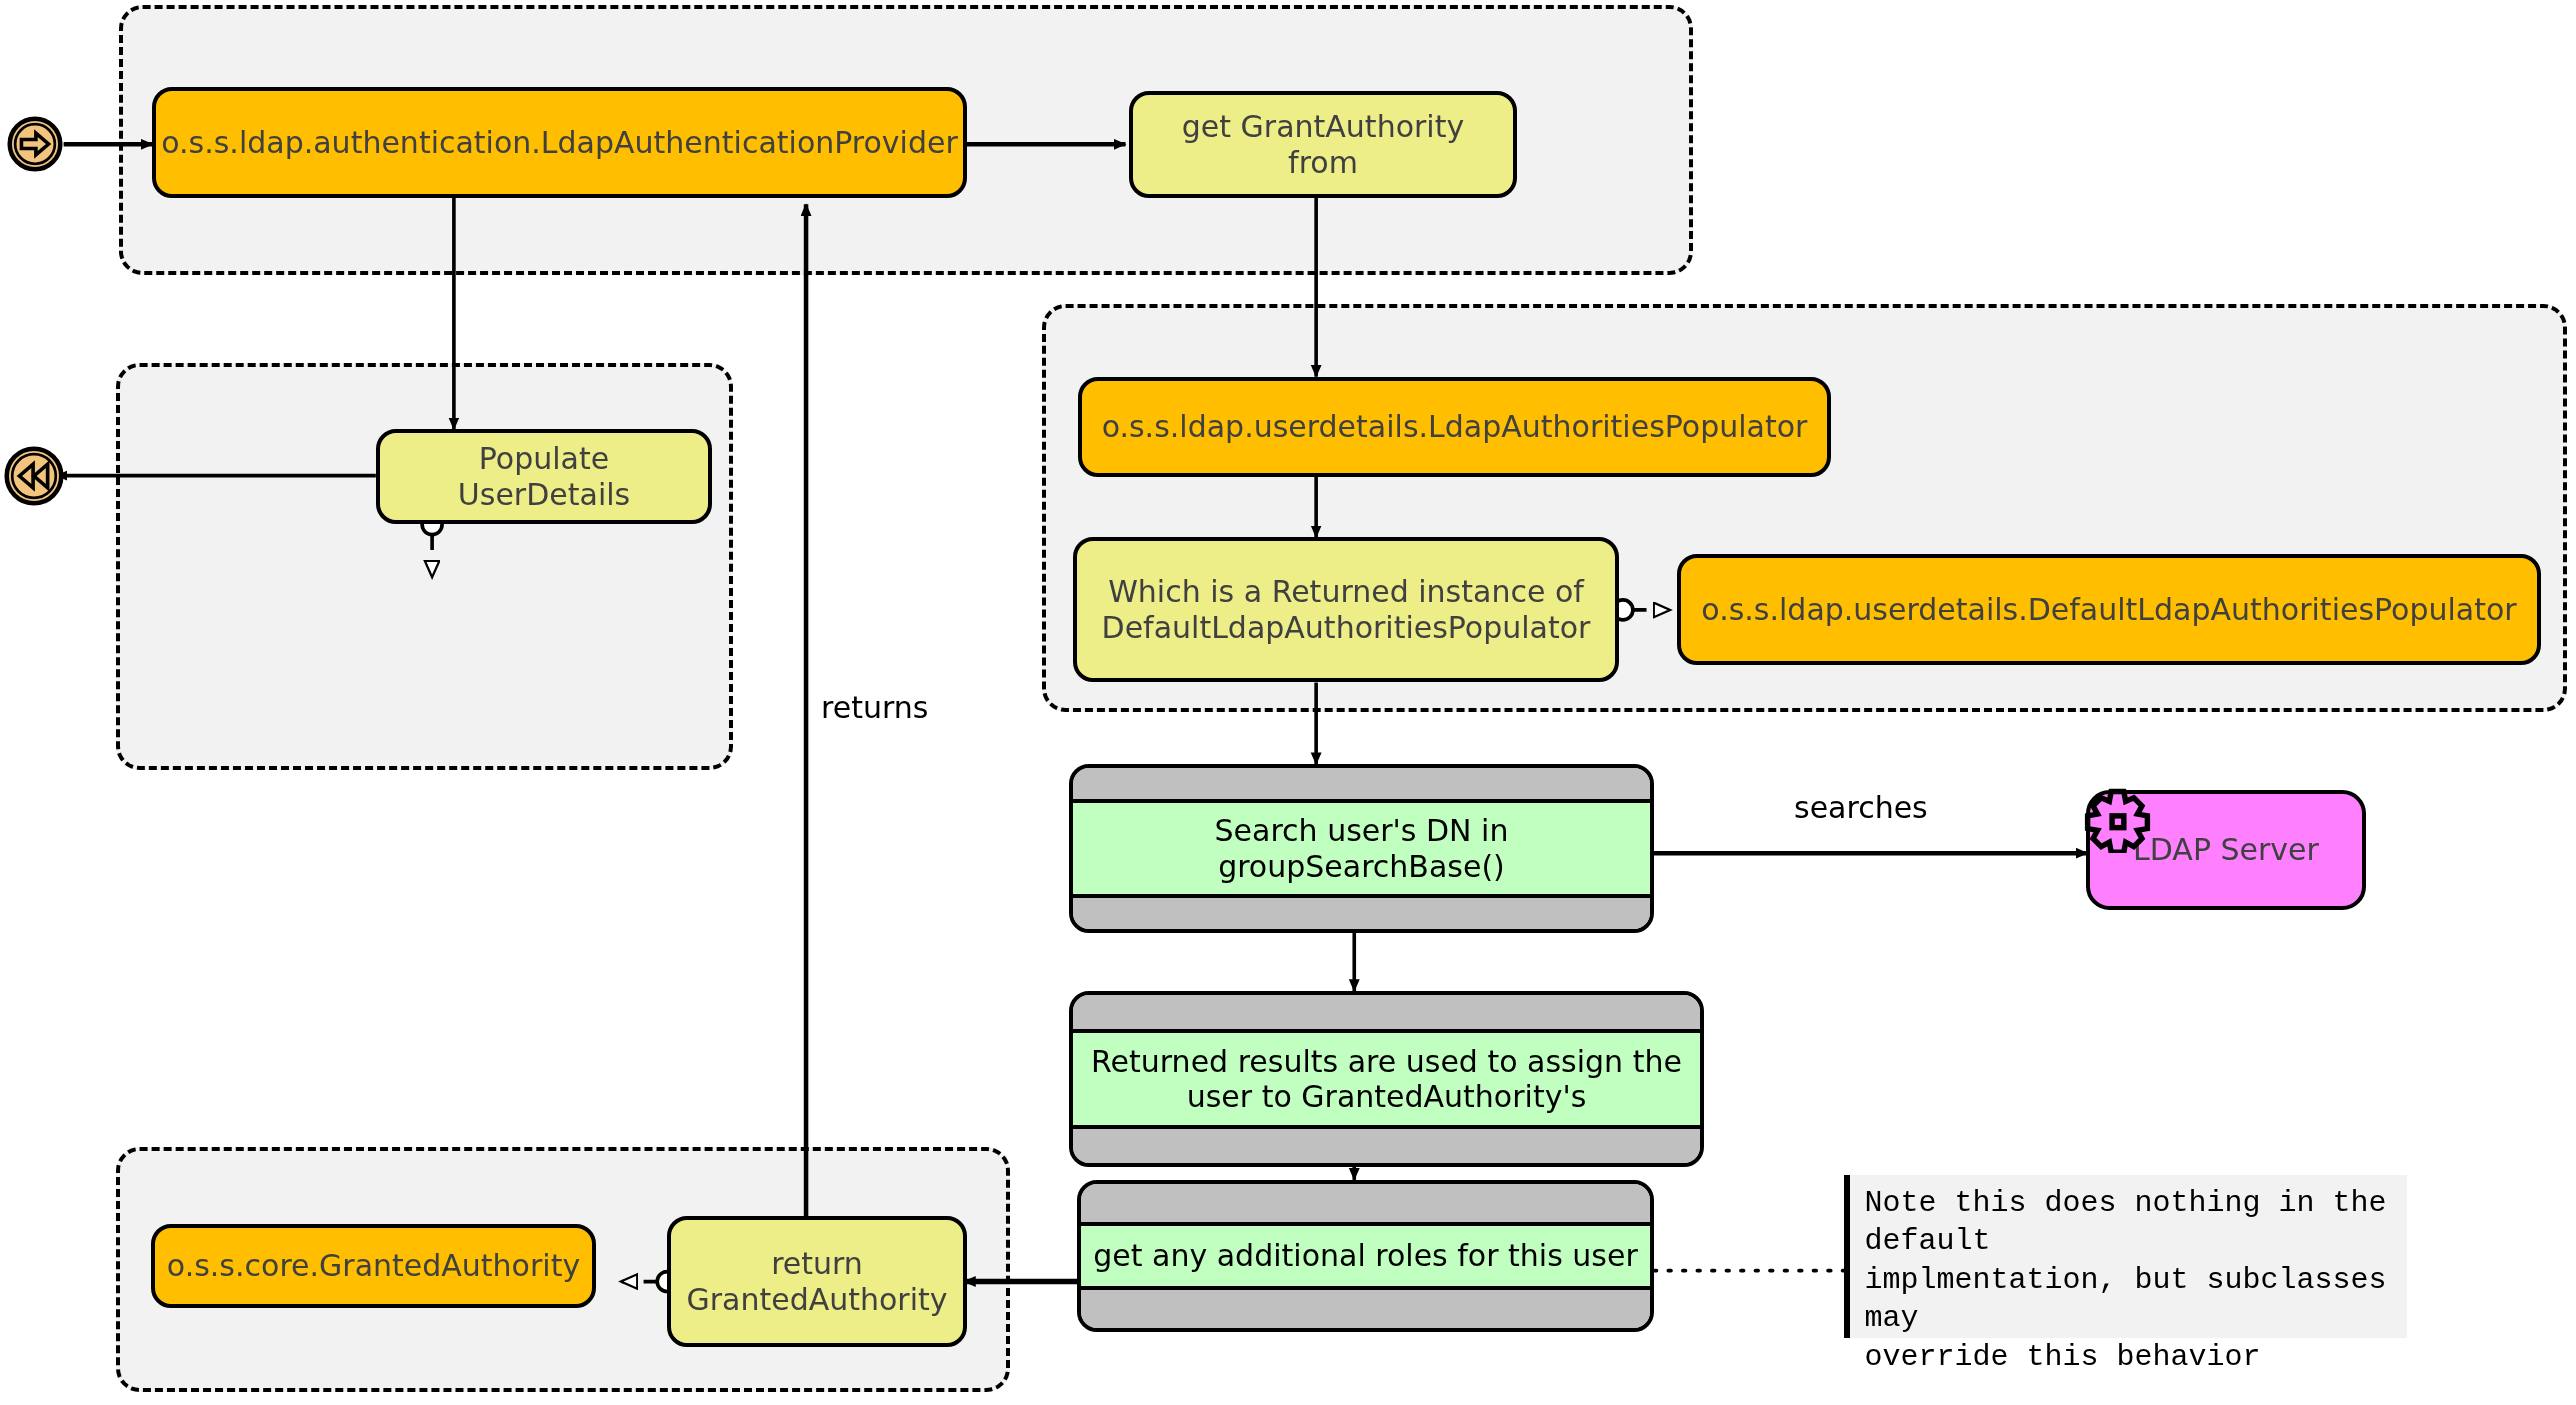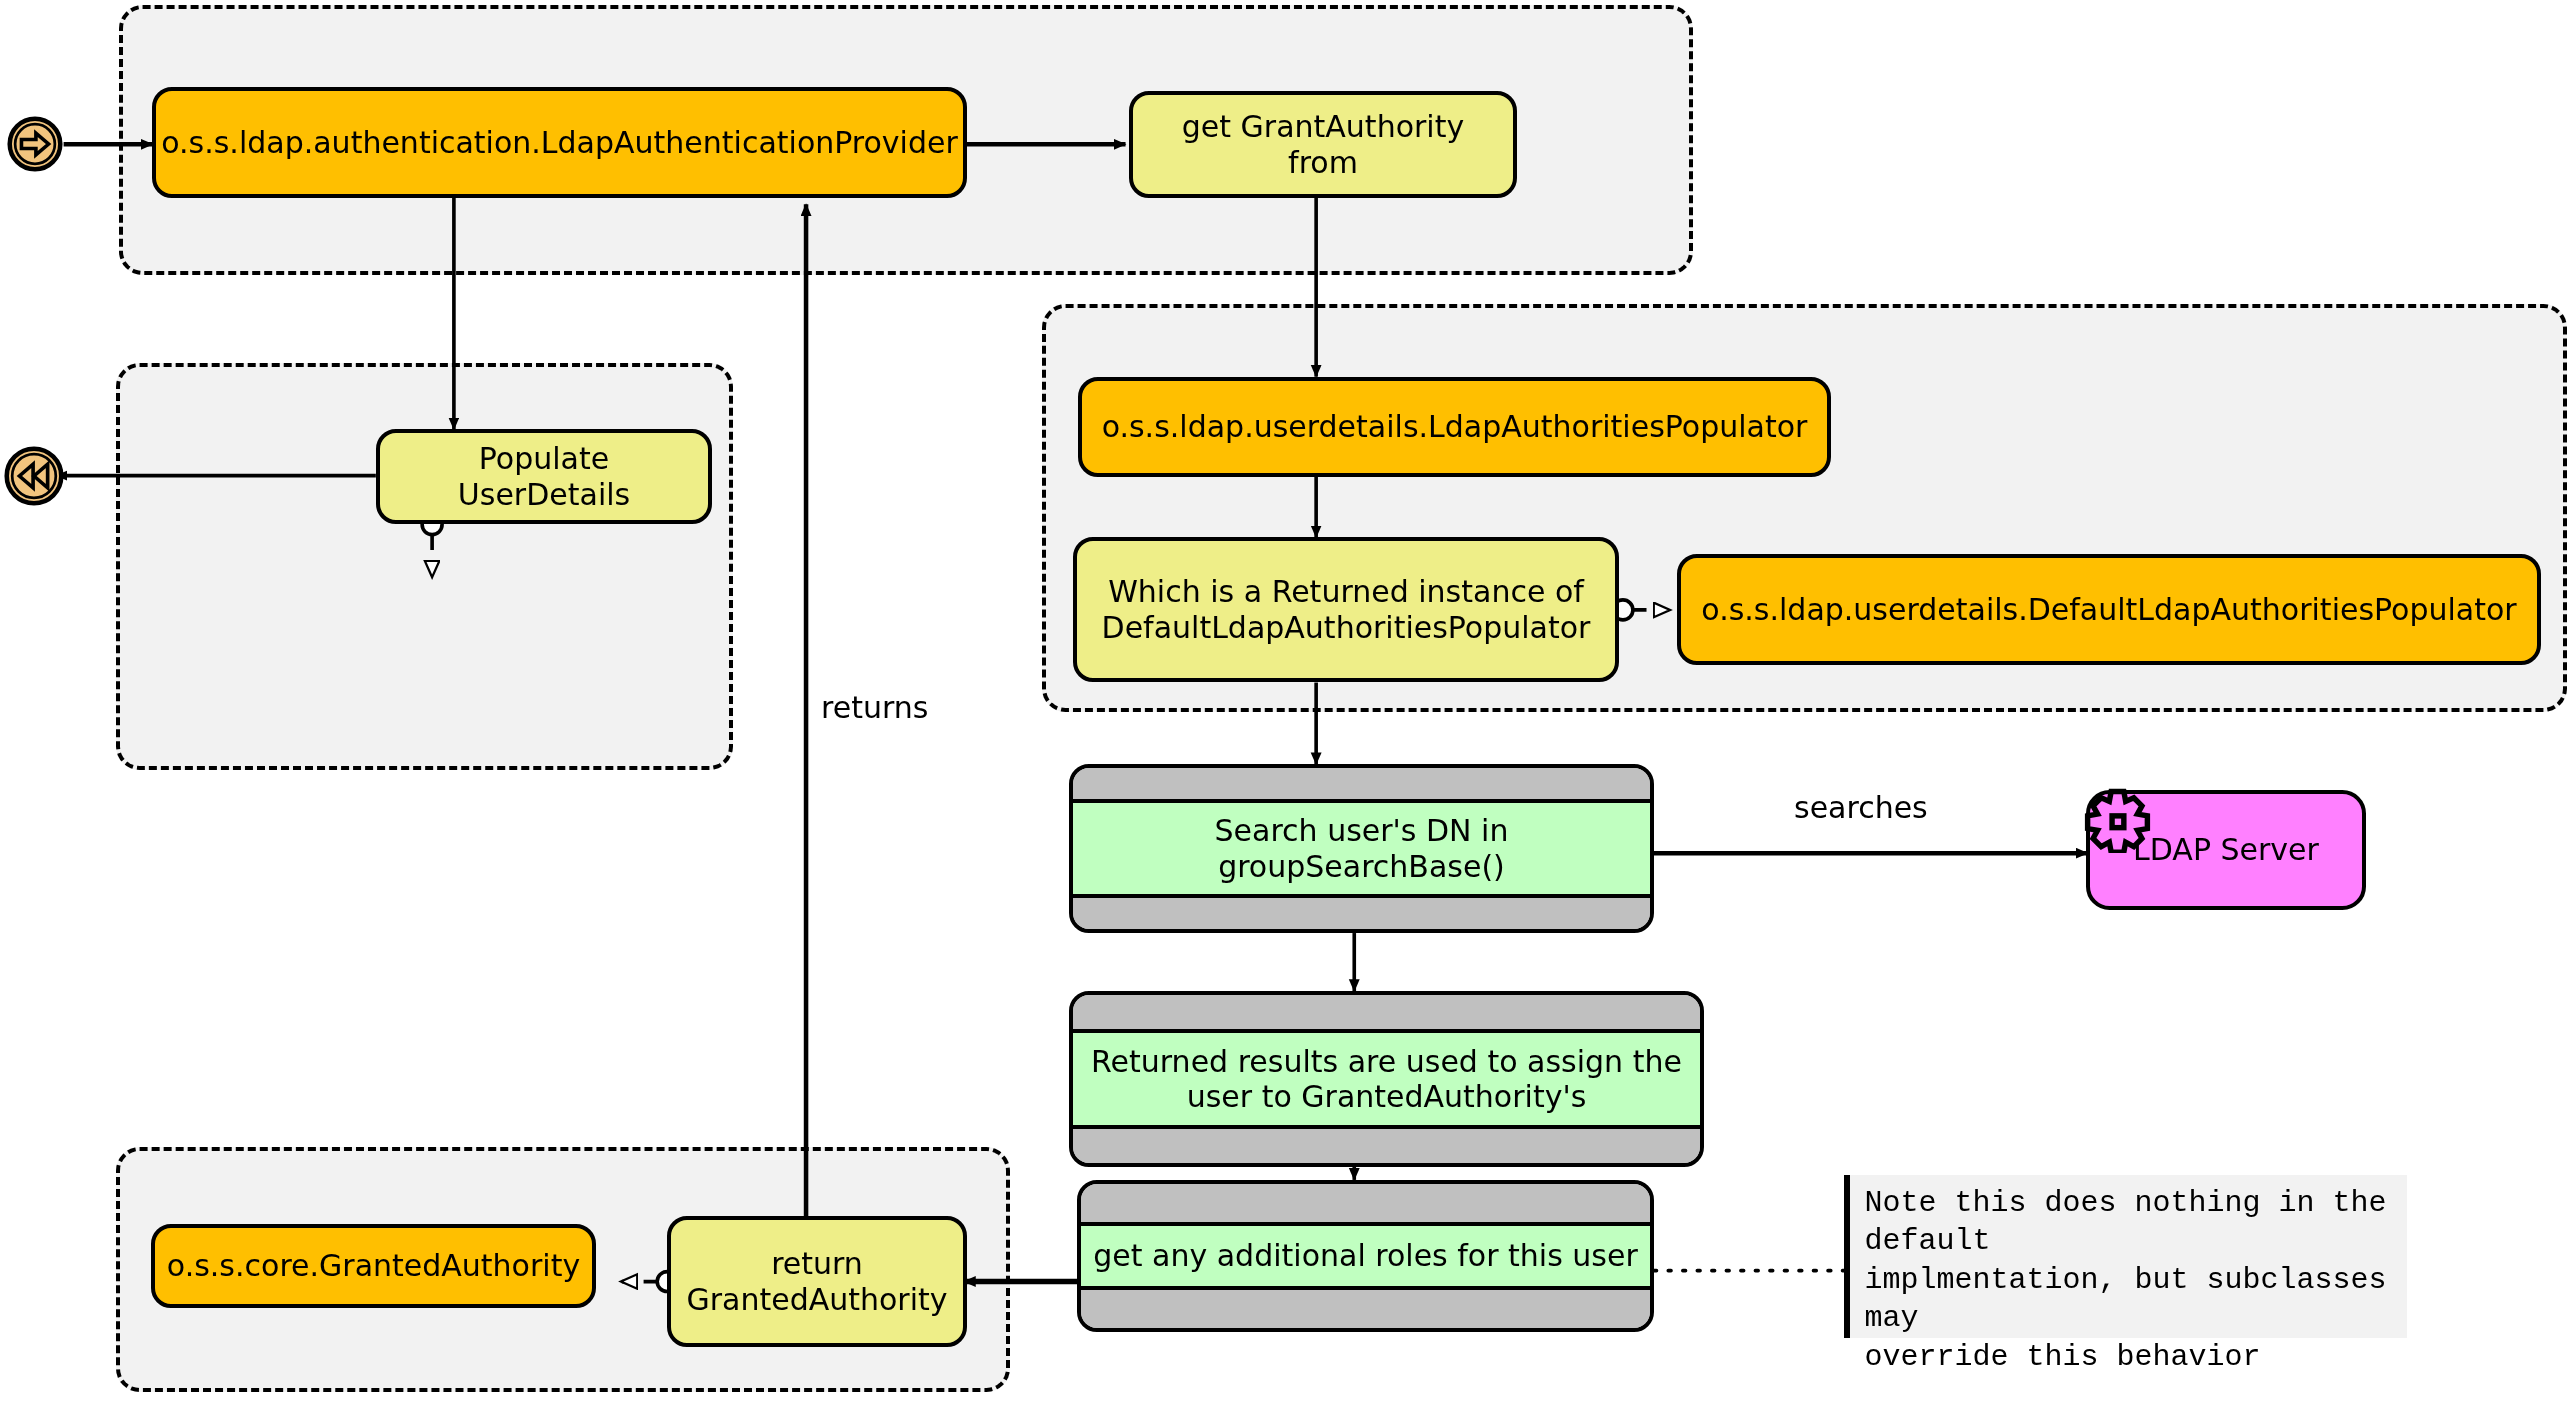--- a/index.html
+++ b/index.html
@@ -27,21 +27,21 @@
   .node {
     position: absolute;
     box-sizing: border-box;
     border: 4.5px solid #000000;
     border-radius: 20px;
     display: flex;
     align-items: center;
     justify-content: center;
     text-align: center;
     line-height: 1.18;
-    color: #000000;
+    color: #404040;
     padding: 3.6px 12.7px;
   }
   .node-class {
     background: #FFBF00;
     font-size: 30px;
   }
   .node-action {
     background: #EEEE88;
     font-size: 30px;
   }

